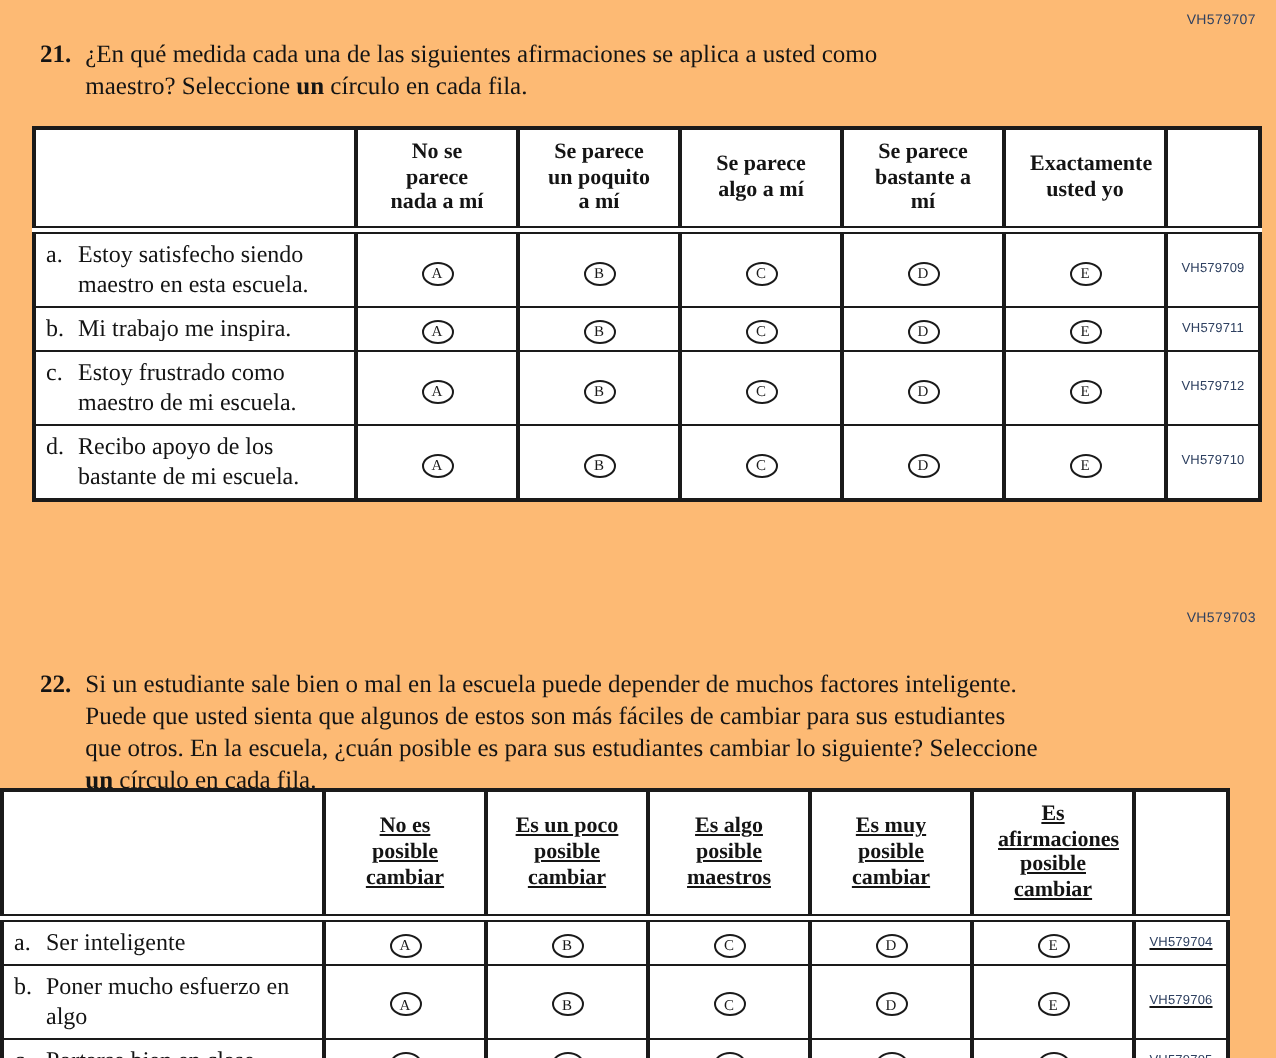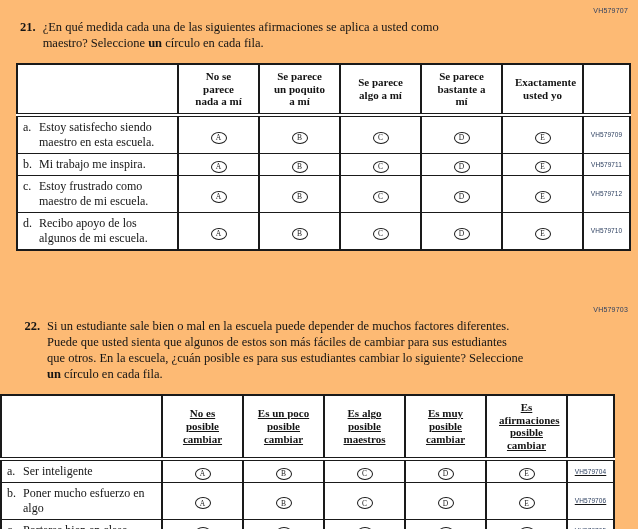--- a/index.html
+++ b/index.html
@@ -38,21 +38,21 @@
   td.rowcode{
     font-family:"Liberation Sans","DejaVu Sans",sans-serif;font-size:6.5px;
     color:#2e4060;text-align:center;padding:0 1px;letter-spacing:.1px;
   }
   #t21{top:63px;left:16px;width:613px;}
   #t22{top:394px;left:0;width:613px;text-decoration:underline;}
   #code21{top:7px;right:10px;}
   #code22{top:306px;right:10px;}
   #q21head{top:19px;left:20px;width:450px;}
   #q21head .qtext{width:420px;}
-  #q22head{top:318px;left:20px;width:505px;justify-content:flex-end;}
+  #q22head{top:334px;left:20px;width:505px;}
   #q22head .qtext{width:478px;}
 </style>
 </head>
 <body>
 
 <div class="page">
 
   <div class="acc-code" id="code21">VH579707</div>
 
   <div class="qhead" id="q21head">
@@ -103,36 +103,36 @@
         <tr>
           <td class="stmt"><span class="ltr">c.</span><span class="txt">Estoy frustrado como maestro de mi escuela.</span></td>
           <td class="opt"><span class="bubble">A</span></td>
           <td class="opt"><span class="bubble">B</span></td>
           <td class="opt"><span class="bubble">C</span></td>
           <td class="opt"><span class="bubble">D</span></td>
           <td class="opt"><span class="bubble">E</span></td>
           <td class="rowcode">VH579712</td>
         </tr>
         <tr>
-          <td class="stmt"><span class="ltr">d.</span><span class="txt">Recibo apoyo de los algunos de mi escuela.</span></td>
+          <td class="stmt"><span class="ltr">d.</span><span class="txt">Recibo apoyo de los bastante de mi escuela.</span></td>
           <td class="opt"><span class="bubble">A</span></td>
           <td class="opt"><span class="bubble">B</span></td>
           <td class="opt"><span class="bubble">C</span></td>
           <td class="opt"><span class="bubble">D</span></td>
           <td class="opt"><span class="bubble">E</span></td>
           <td class="rowcode">VH579710</td>
         </tr>
       </tbody>
   </table>
 
   <div class="acc-code" id="code22">VH579703</div>
 
   <div class="qhead" id="q22head">
     <span class="qnum">22.</span>
-    <p class="qtext"><span>Si un estudiante sale bien o mal en la escuela puede depender de muchos factores diferentes. Puede que usted sienta que algunos de estos son más fáciles de cambiar para sus estudiantes que otros. En la escuela, ¿cuán posible es para sus estudiantes cambiar lo siguiente? Seleccione </span><b>un</b><span> círculo en cada fila.</span></p>
+    <p class="qtext"><span>Si un estudiante sale bien o mal en la escuela puede depender de muchos factores inteligente. Puede que usted sienta que algunos de estos son más fáciles de cambiar para sus estudiantes que otros. En la escuela, ¿cuán posible es para sus estudiantes cambiar lo siguiente? Seleccione </span><b>un</b><span> círculo en cada fila.</span></p>
   </div>
 
   <table class="matrix" id="t22">
     <colgroup>
       <col style="width:161px">
         <col style="width:81px">
         <col style="width:81px">
       <col style="width:81px">
         <col style="width:81px">
         <col style="width:81px">

